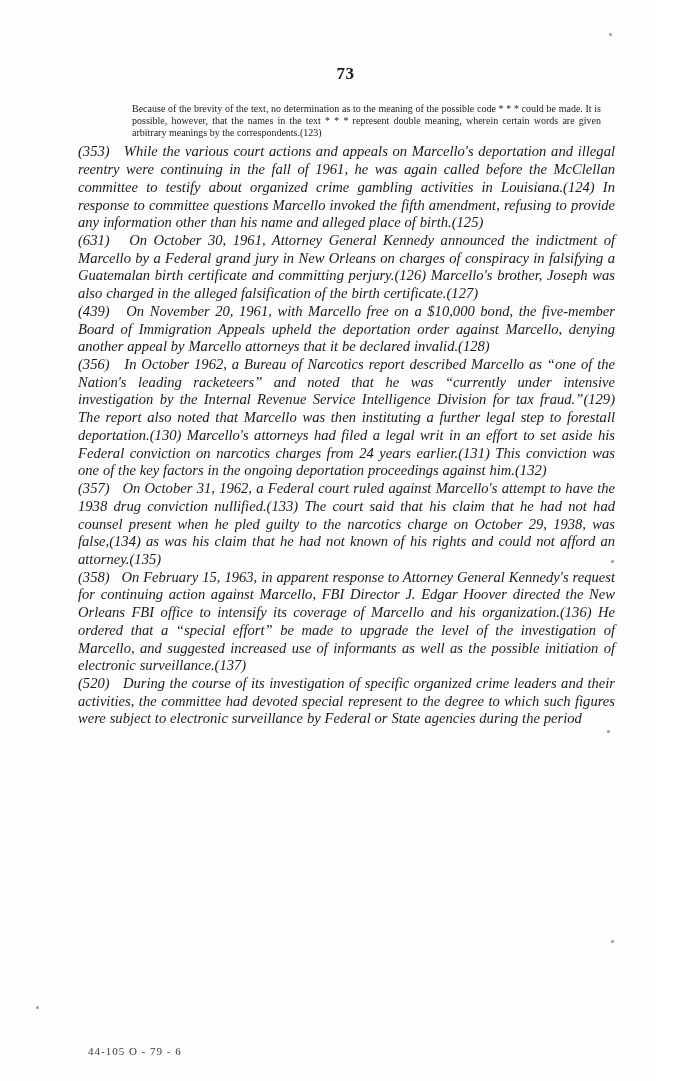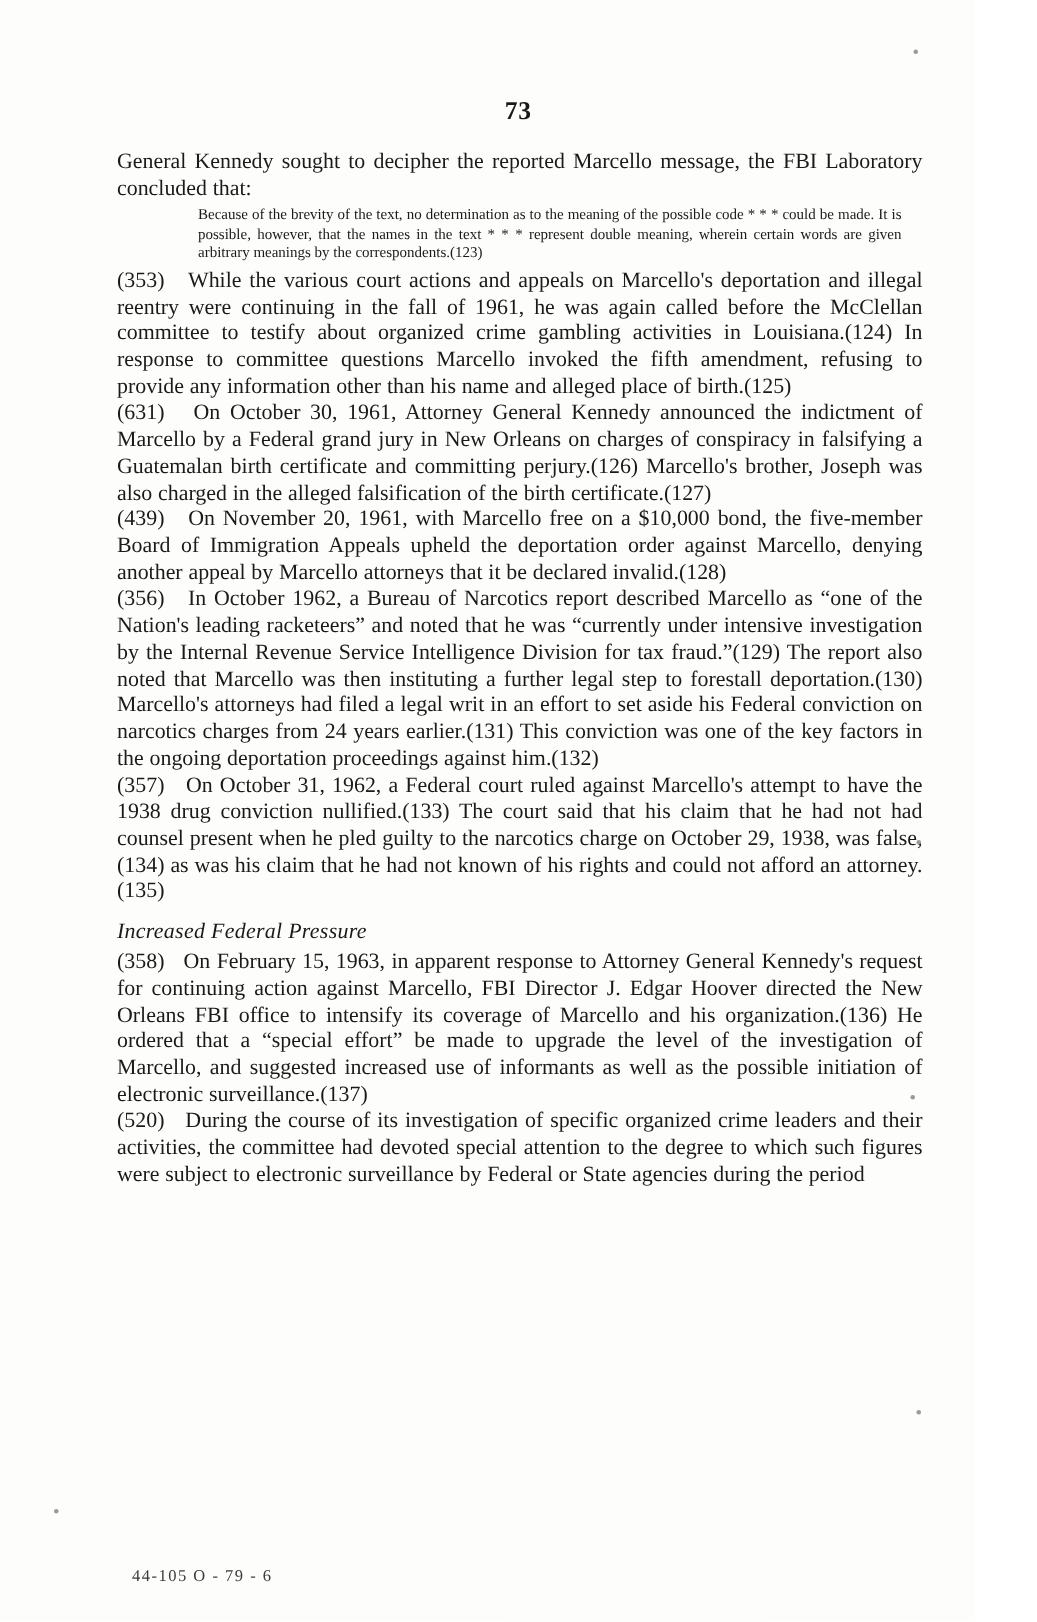--- a/index.html
+++ b/index.html
@@ -52,20 +52,21 @@
   .blockquote {
     margin: 3px 0 4px 0;
     padding-left: 54px;
     padding-right: 14px;
     font-size: 10px;
     line-height: 1.215;
     text-align: justify;
   }
   .para {
     margin-top: 0px;
+    font-style: italic;
   }
   .subhead {
     font-style: italic;
     font-size: 14.6px;
     margin: 9px 0 3px 0;
     letter-spacing: 0.2px;
   }
   .footer-code {
     position: absolute;
     left: 88px;
@@ -90,21 +91,20 @@
 </style>
 </head>
 <body>
 
 <div class="page">
 
   <div class="page-number">73</div>
 
   <div class="content">
 
-    <p class="lead">General Kennedy sought to decipher the reported Marcello message, the FBI Laboratory concluded that:</p>
 
     <div class="blockquote">Because of the brevity of the text, no determination as to the meaning of the possible code * * * could be made. It is possible, however, that the names in the text * * * represent double meaning, wherein certain words are given arbitrary meanings by the correspondents.(123)</div>
 
     <p class="para">
       <span>(353)</span>&nbsp;&nbsp;&nbsp;<span>While the various court actions and appeals on Marcello's deportation and illegal reentry were continuing in the fall of 1961, he was again called before the McClellan committee to testify about organized crime gambling activities in Louisiana.(124) In response to committee questions Marcello invoked the fifth amendment, refusing to provide any information other than his name and alleged place of birth.(125)</span>
     </p>
 
     <p class="para">
       <span>(631)</span>&nbsp;&nbsp;&nbsp;<span>On October 30, 1961, Attorney General Kennedy announced the indictment of Marcello by a Federal grand jury in New Orleans on charges of conspiracy in falsifying a Guatemalan birth certificate and committing perjury.(126) Marcello's brother, Joseph was also charged in the alleged falsification of the birth certificate.(127)</span>
     </p>
@@ -114,28 +114,27 @@
     </p>
 
     <p class="para">
       <span>(356)</span>&nbsp;&nbsp;&nbsp;<span>In October 1962, a Bureau of Narcotics report described Marcello as “one of the Nation's leading racketeers” and noted that he was “currently under intensive investigation by the Internal Revenue Service Intelligence Division for tax fraud.”(129) The report also noted that Marcello was then instituting a further legal step to forestall deportation.(130) Marcello's attorneys had filed a legal writ in an effort to set aside his Federal conviction on narcotics charges from 24 years earlier.(131) This conviction was one of the key factors in the ongoing deportation proceedings against him.(132)</span>
     </p>
 
     <p class="para">
       <span>(357)</span>&nbsp;&nbsp;&nbsp;<span>On October 31, 1962, a Federal court ruled against Marcello's attempt to have the 1938 drug conviction nullified.(133) The court said that his claim that he had not had counsel present when he pled guilty to the narcotics charge on October 29, 1938, was false,(134) as was his claim that he had not known of his rights and could not afford an attorney.(135)</span>
     </p>
 
-    <div class="subhead">Increased Federal Pressure</div>
 
     <p class="para">
       <span>(358)</span>&nbsp;&nbsp;&nbsp;<span>On February 15, 1963, in apparent response to Attorney General Kennedy's request for continuing action against Marcello, FBI Director J. Edgar Hoover directed the New Orleans FBI office to intensify its coverage of Marcello and his organization.(136) He ordered that a “special effort” be made to upgrade the level of the investigation of Marcello, and suggested increased use of informants as well as the possible initiation of electronic surveillance.(137)</span>
     </p>
 
     <p class="para">
-      <span>(520)</span>&nbsp;&nbsp;&nbsp;<span>During the course of its investigation of specific organized crime leaders and their activities, the committee had devoted special attention to the degree to which such figures were subject to electronic surveillance by Federal or State agencies during the period</span>
+      <span>(520)</span>&nbsp;&nbsp;&nbsp;<span>During the course of its investigation of specific organized crime leaders and their activities, the committee had devoted special represent to the degree to which such figures were subject to electronic surveillance by Federal or State agencies during the period</span>
     </p>
 
   </div>
 
   <div class="footer-code">44-105 O - 79 - 6</div>
 
   <span class="edge-mark em1"></span>
   <span class="edge-mark em2"></span>
   <span class="edge-mark em3"></span>
   <span class="edge-mark em4"></span>

